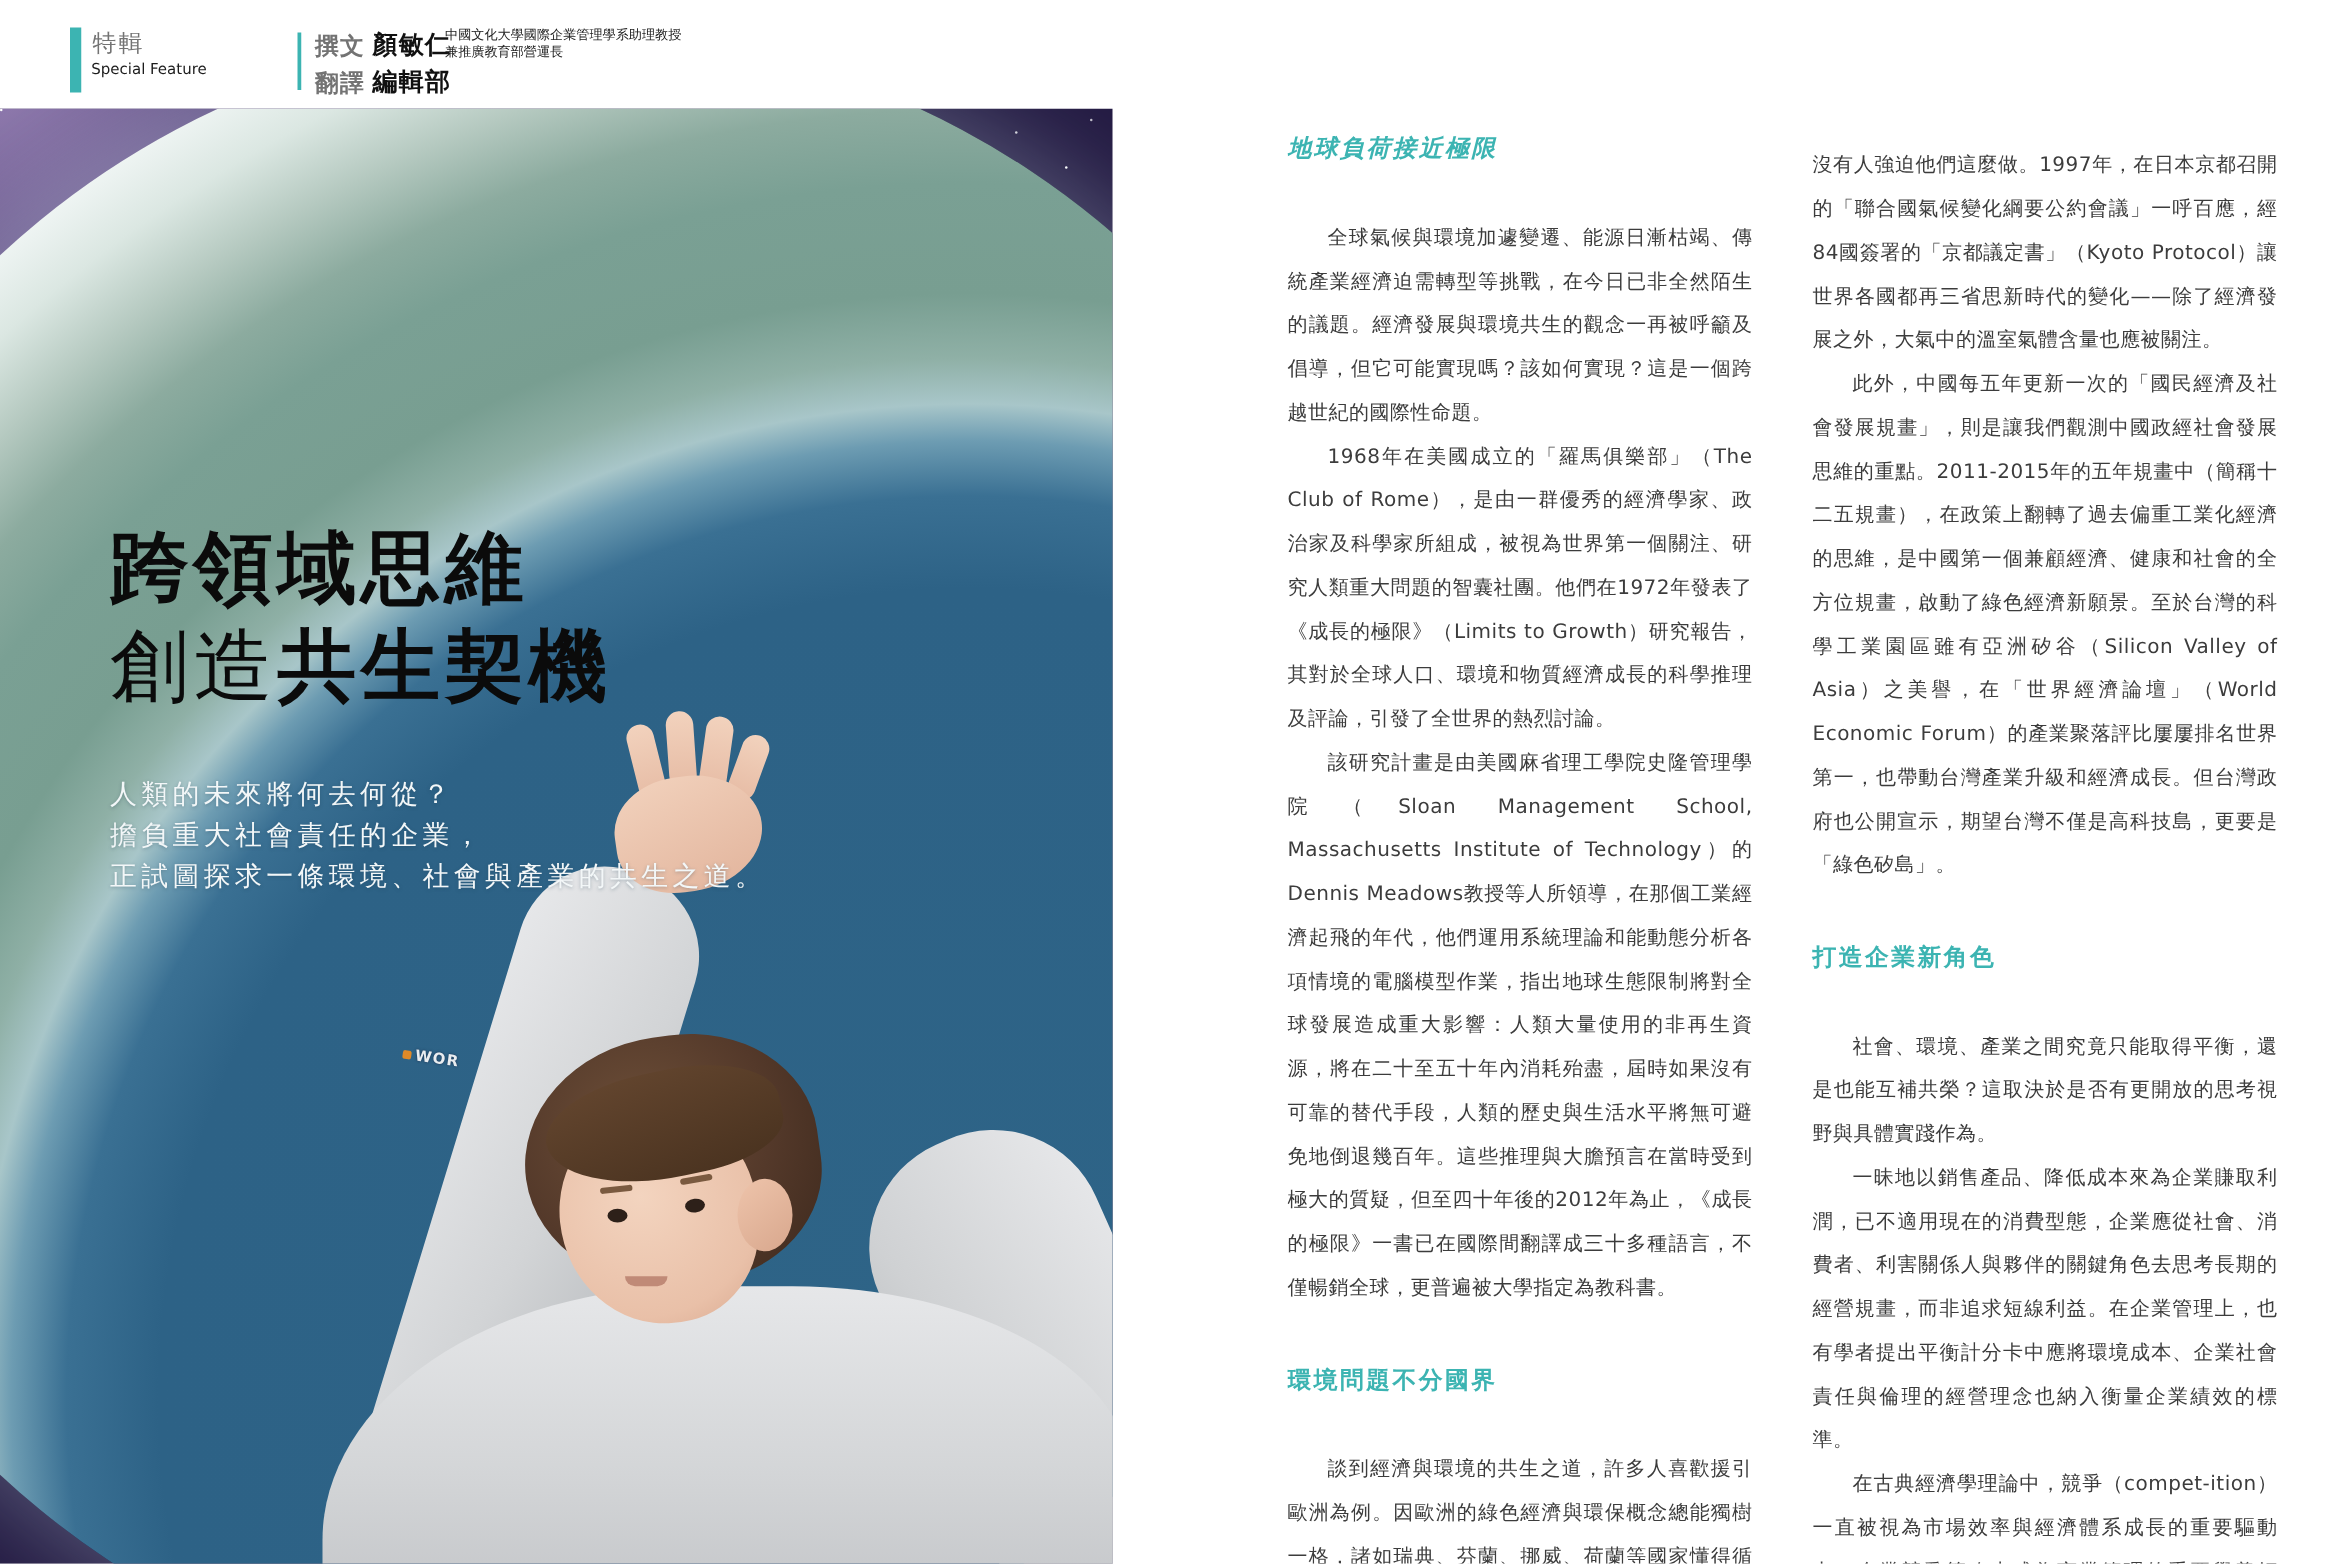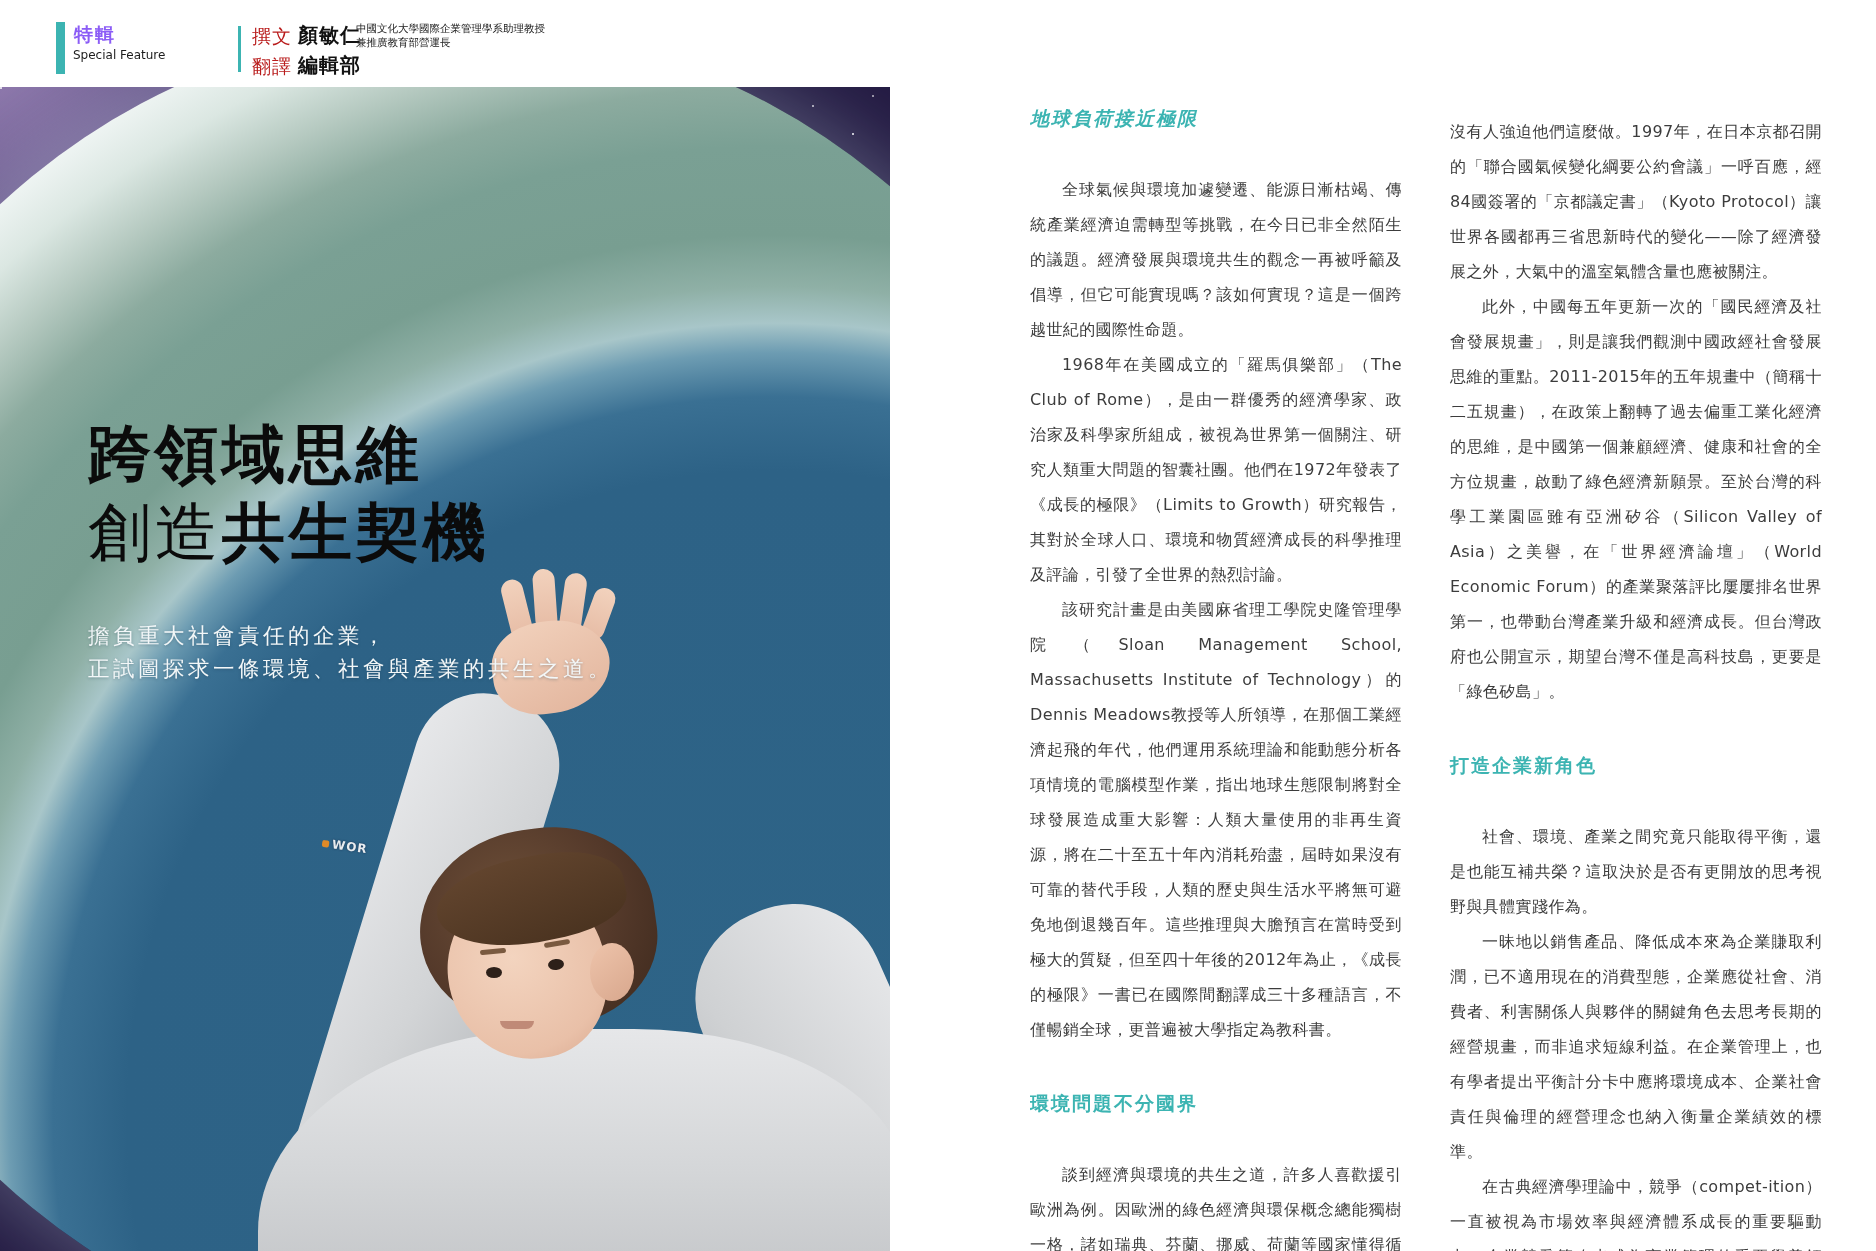--- a/index.html
+++ b/index.html
@@ -4,23 +4,23 @@
 <style>
   html,body{margin:0;padding:0;}
   body{
     width:1876px;height:1251px;position:relative;overflow:hidden;
     background:#ffffff;
     font-family:"DejaVu Sans",sans-serif;
     -webkit-font-smoothing:antialiased;
   }
   
   .hdr-bar{position:absolute;background:#3cb4b2;}
-  .hdr-feature-zh{position:absolute;left:74px;top:22px;font-size:19px;font-weight:700;color:#8b5cf6;letter-spacing:2px;}
+  .hdr-feature-zh{position:absolute;left:74px;top:22px;font-size:19px;font-weight:400;color:#737373;letter-spacing:2px;}
   .hdr-feature-en{position:absolute;left:73px;top:48px;font-size:12px;color:#1c1c1c;}
-  .hdr-label{position:absolute;font-size:19px;font-weight:400;color:#b91c1c;letter-spacing:1px;}
+  .hdr-label{position:absolute;font-size:19px;font-weight:700;color:#737373;letter-spacing:1px;}
   .hdr-name{position:absolute;font-size:20px;font-weight:700;color:#111;letter-spacing:1px;}
   .hdr-aff{position:absolute;left:356px;top:21px;font-size:10.5px;line-height:14px;color:#222;}
   
   .photo{position:absolute;left:0;top:87px;width:890px;height:1164px;overflow:hidden;
     background:
       radial-gradient(circle at -4% -6%, rgba(171,148,199,.95) 0%, rgba(122,99,160,.65) 16%, rgba(74,58,112,.35) 32%, rgba(0,0,0,0) 52%),
       #241b43;}
   .earth{position:absolute;left:-212px;top:-62px;width:1334px;height:1334px;border-radius:50%;
     background:radial-gradient(circle at 74% 82%,
       #2e6487 0%, #2d6286 44%, #3a7093 49%, #6d9cb2 52%, #a8c6c9 54%,
@@ -130,20 +130,21 @@
   <div class="brow brow-r"></div>
   <div class="eye eye-l"></div>
   <div class="eye eye-r"></div>
   <div class="mouth"></div>
   <div class="logo-chip"><span class="dot"></span><span>WOR</span></div>
 
   <div class="cover-text">
     <div class="t1">跨領域思維</div>
     <div class="t2"><span class="light">創造</span><span class="heavy">共生契機</span></div>
     <div class="intro">
+      <div>人類的未來將何去何從？</div>
       <div>擔負重大社會責任的企業，</div>
       <div>正試圖探求一條環境、社會與產業的共生之道。</div>
     </div>
   </div>
 </div>
 
 <div class="columns">
   <div class="col col1">
     <h3 class="section-h first">地球負荷接近極限</h3>
     <p>全球氣候與環境加遽變遷、能源日漸枯竭、傳統產業經濟迫需轉型等挑戰，在今日已非全然陌生的議題。經濟發展與環境共生的觀念一再被呼籲及倡導，但它可能實現嗎？該如何實現？這是一個跨越世紀的國際性命題。</p>

